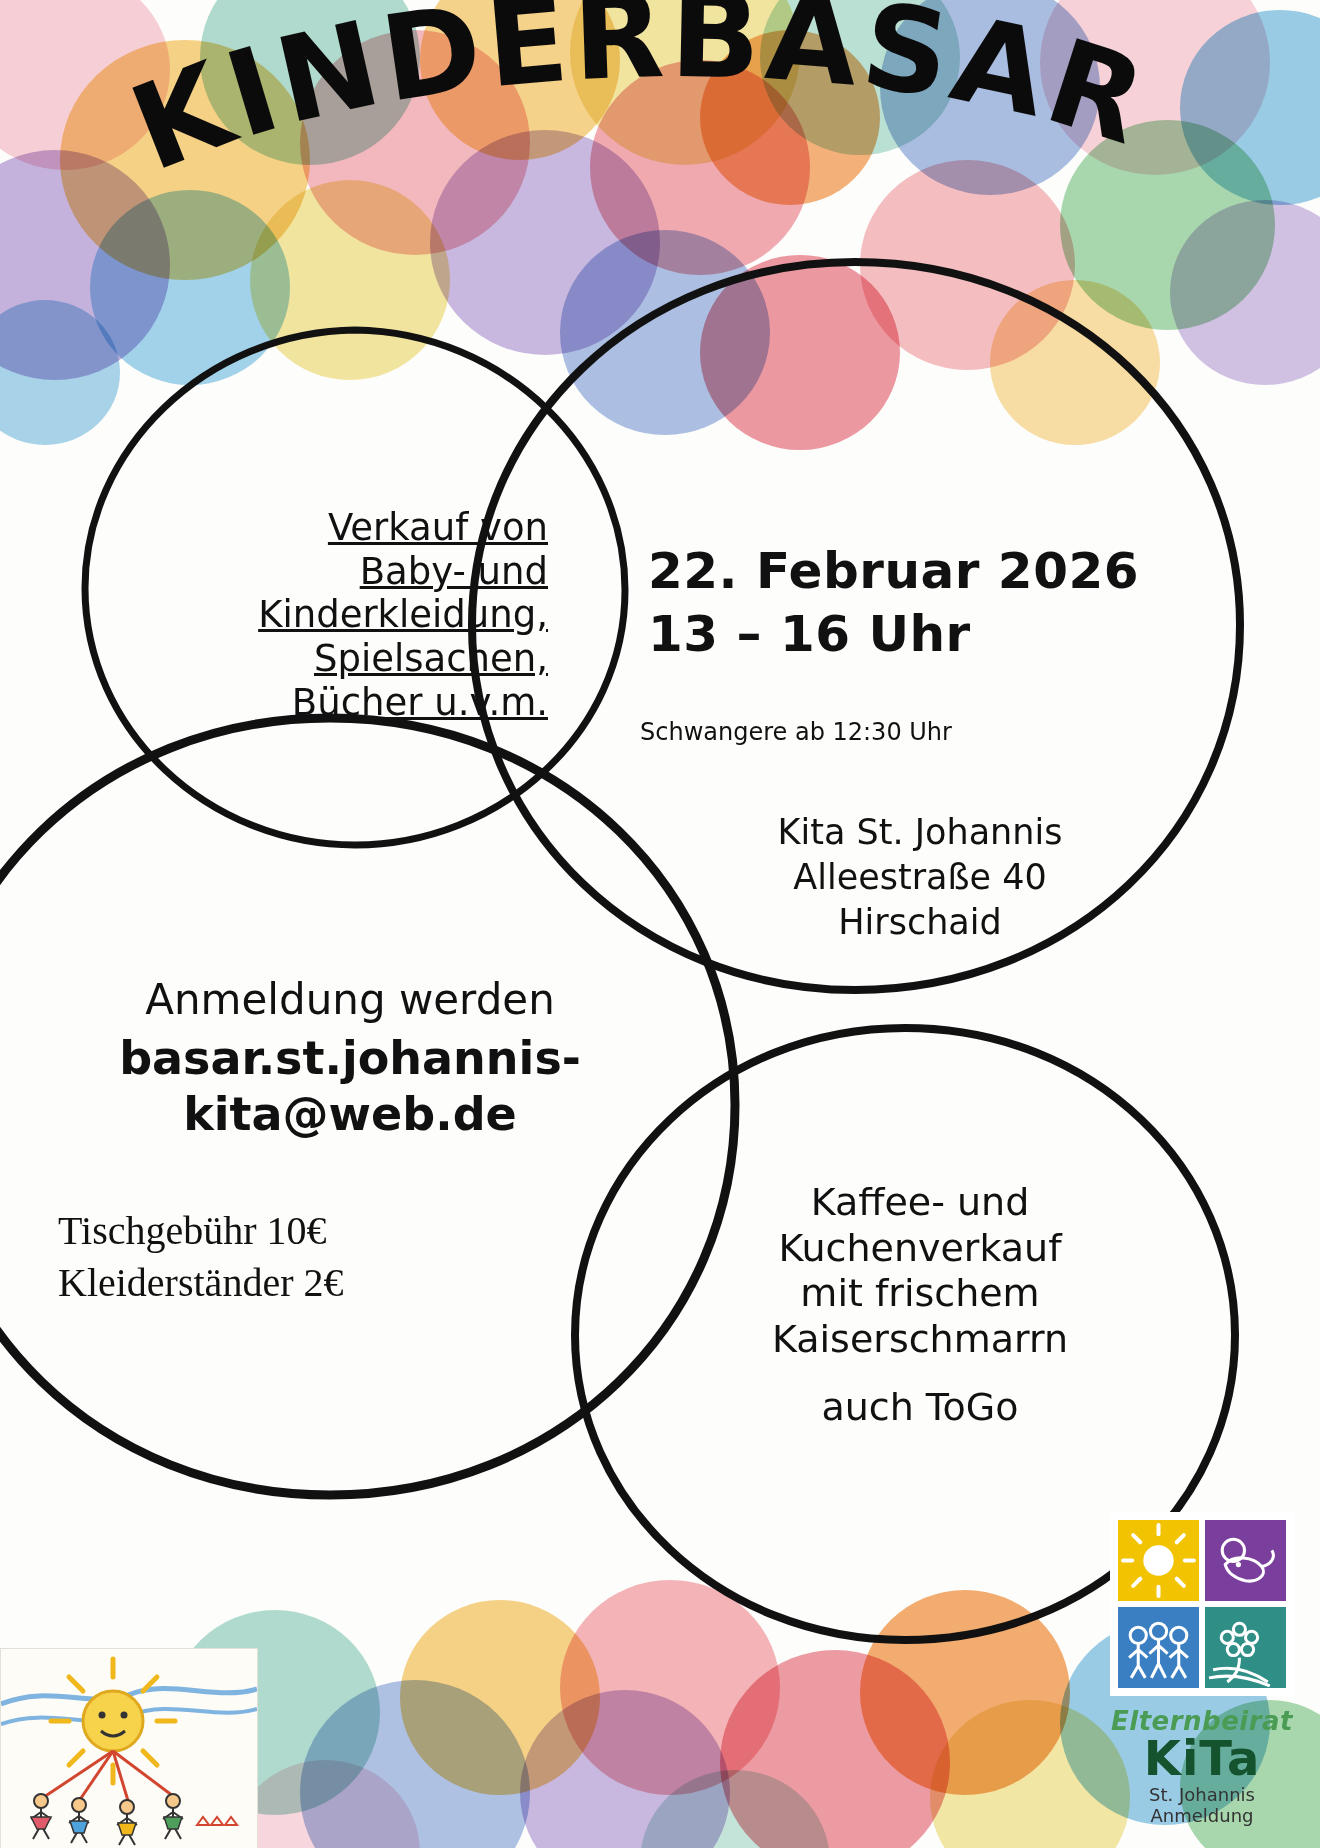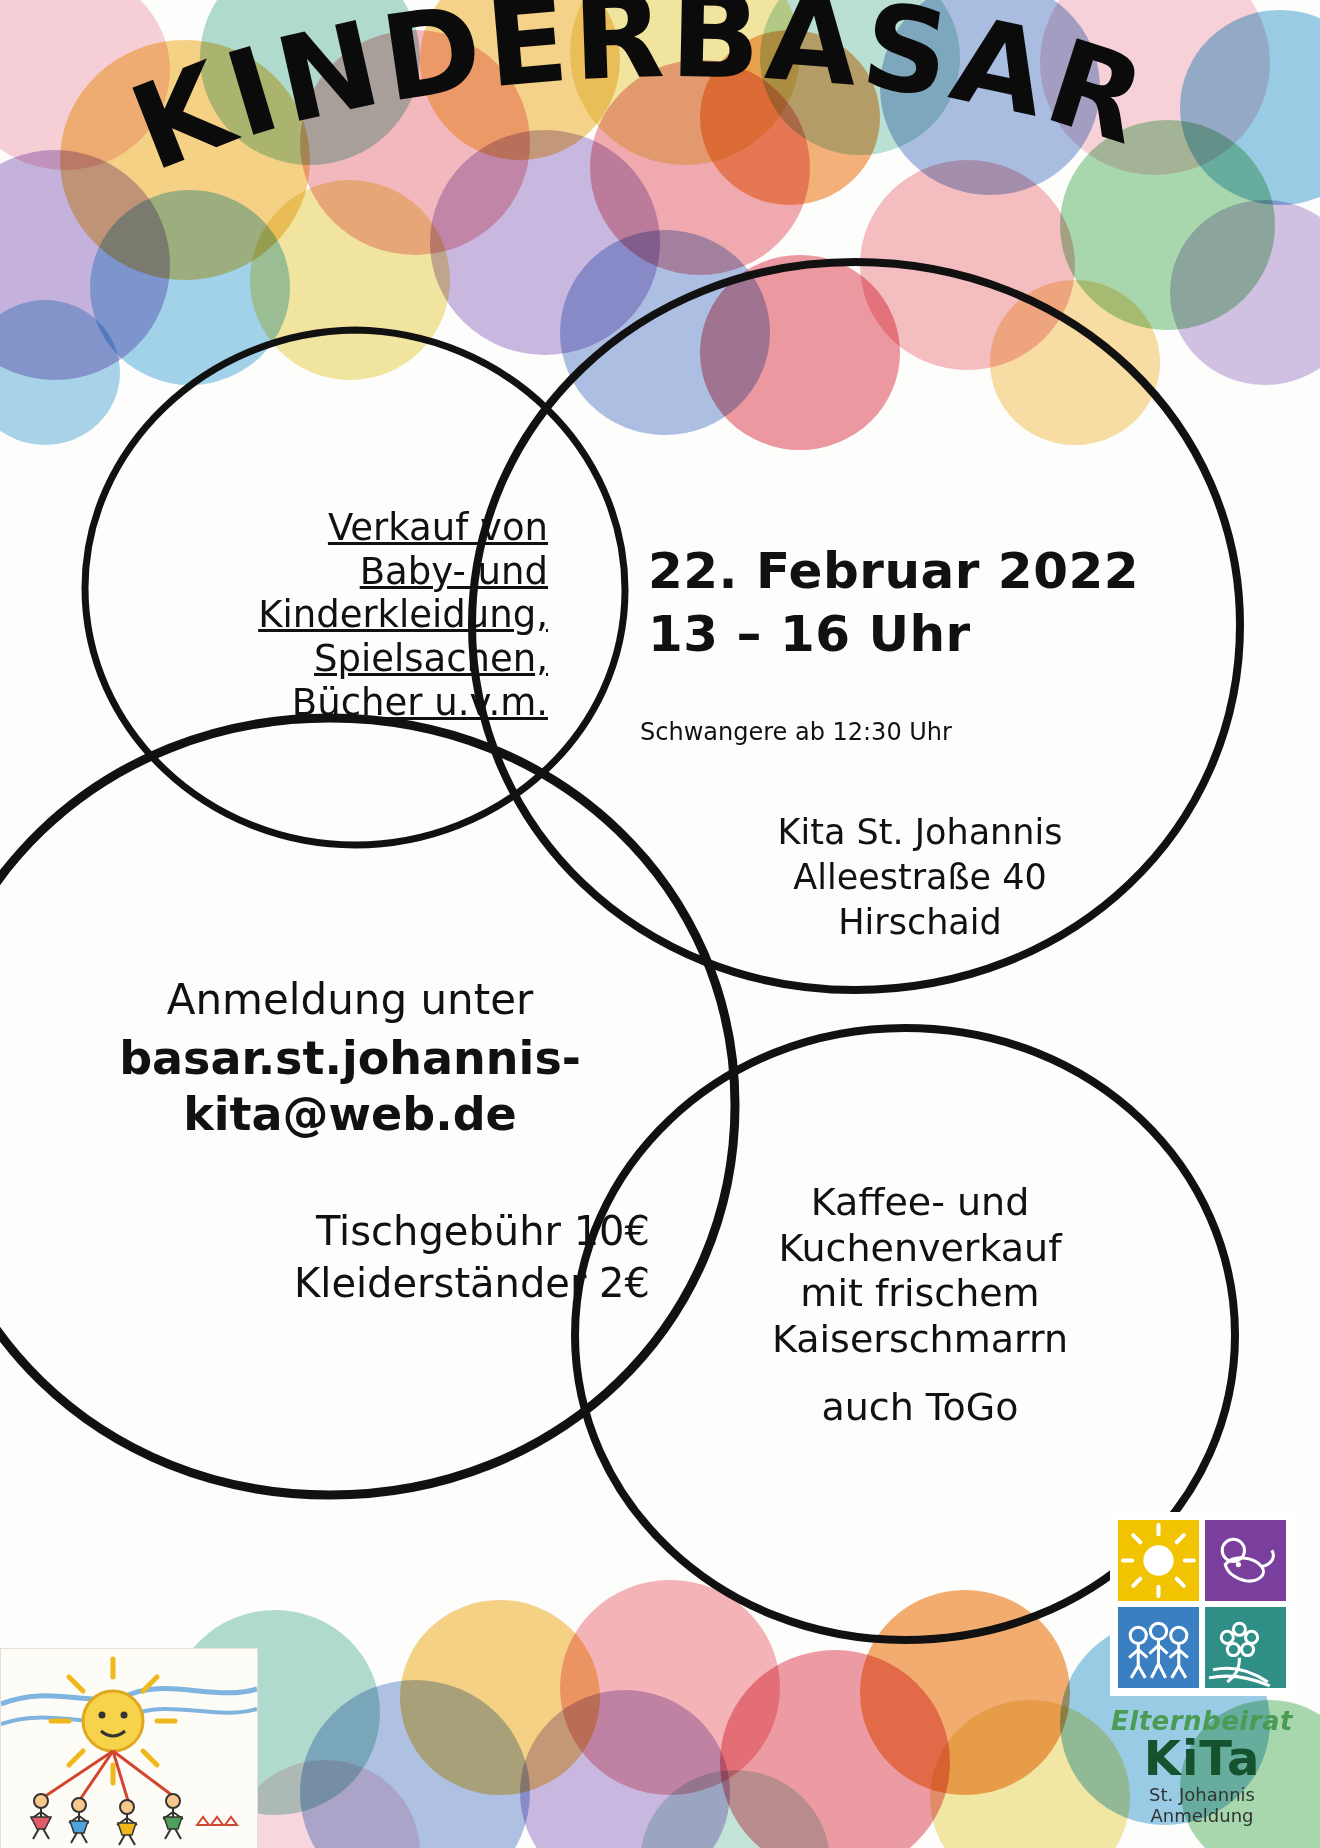--- a/index.html
+++ b/index.html
@@ -111,26 +111,27 @@
   #block-reg-mail {
     left: 40px;
     top: 1030px;
     width: 620px;
     text-align: center;
     font-size: 46px;
     font-weight: bold;
     line-height: 1.22;
   }
   #block-fees {
-    left: 50px;
+    left: 58px;
     top: 1205px;
     width: 600px;
-    text-align: right;
+    text-align: left;
     font-size: 40px;
     line-height: 1.3;
+    font-family: Liberation Serif, serif;
   }
   #block-note {
     left: 50px;
     top: 1370px;
     width: 600px;
     text-align: center;
     font-size: 34px;
     line-height: 1.3;
   }
   #block-cake {
@@ -266,30 +267,30 @@
     <path d="M905,1028 C1095,1028 1235,1170 1235,1335 C1235,1502 1093,1640 905,1640 C718,1640 575,1500 575,1335 C575,1170 718,1028 905,1028 Z" stroke-width="8"></path>
     <path d="M640,900 C985,900 1245,1145 1245,1440 C1245,1740 985,1790 640,1790 C300,1790 235,1735 235,1440 C235,1145 300,900 640,900 Z" stroke-width="9" opacity="0.0"></path>
   </svg>
 
   <div class="block" id="block-sale" style="white-space:pre-line;">Verkauf von
 Baby- und
 Kinderkleidung,
 Spielsachen,
 Bücher u.v.m.</div>
 
-  <div class="block" id="block-date" style="white-space:pre-line;">22. Februar 2022
+  <div class="block" id="block-date" style="white-space:pre-line;">22. Februar 2026
 13 – 16 Uhr</div>
 
   <div class="block" id="block-preg">Schwangere ab 12:30 Uhr</div>
 
   <div class="block" id="block-address" style="white-space:pre-line;">Kita St. Johannis
 Alleestraße 40
 Hirschaid</div>
 
-  <div class="block" id="block-reg-label">Anmeldung unter</div>
+  <div class="block" id="block-reg-label">Anmeldung werden</div>
 
   <div class="block" id="block-reg-mail" style="white-space:pre-line;">basar.st.johannis-
 kita@web.de</div>
 
   <div class="block" id="block-fees" style="white-space:pre-line;">Tischgebühr 10€
 Kleiderständer 2€</div>
 
 
   <div class="block" id="block-togo">auch ToGo</div>
 

